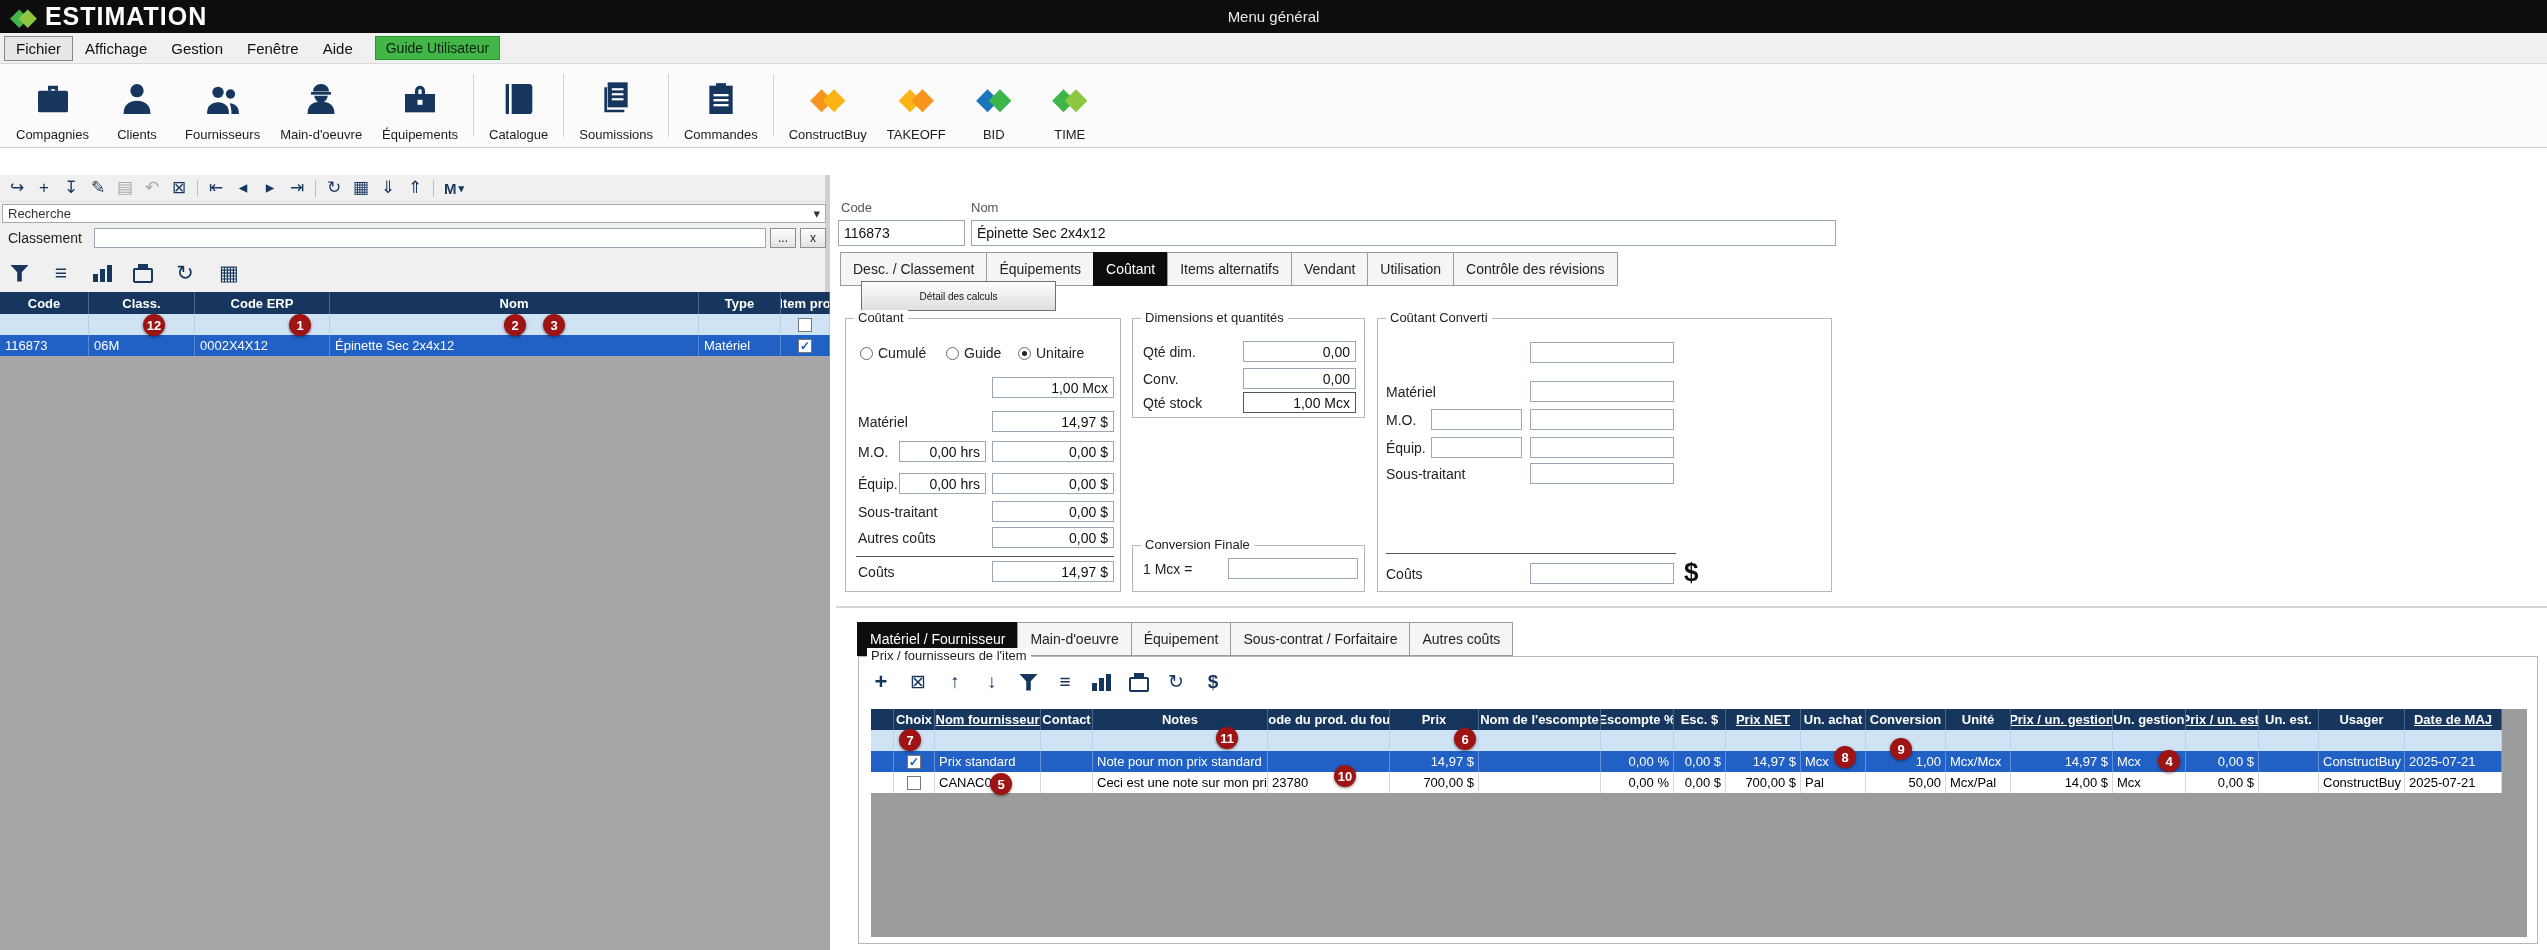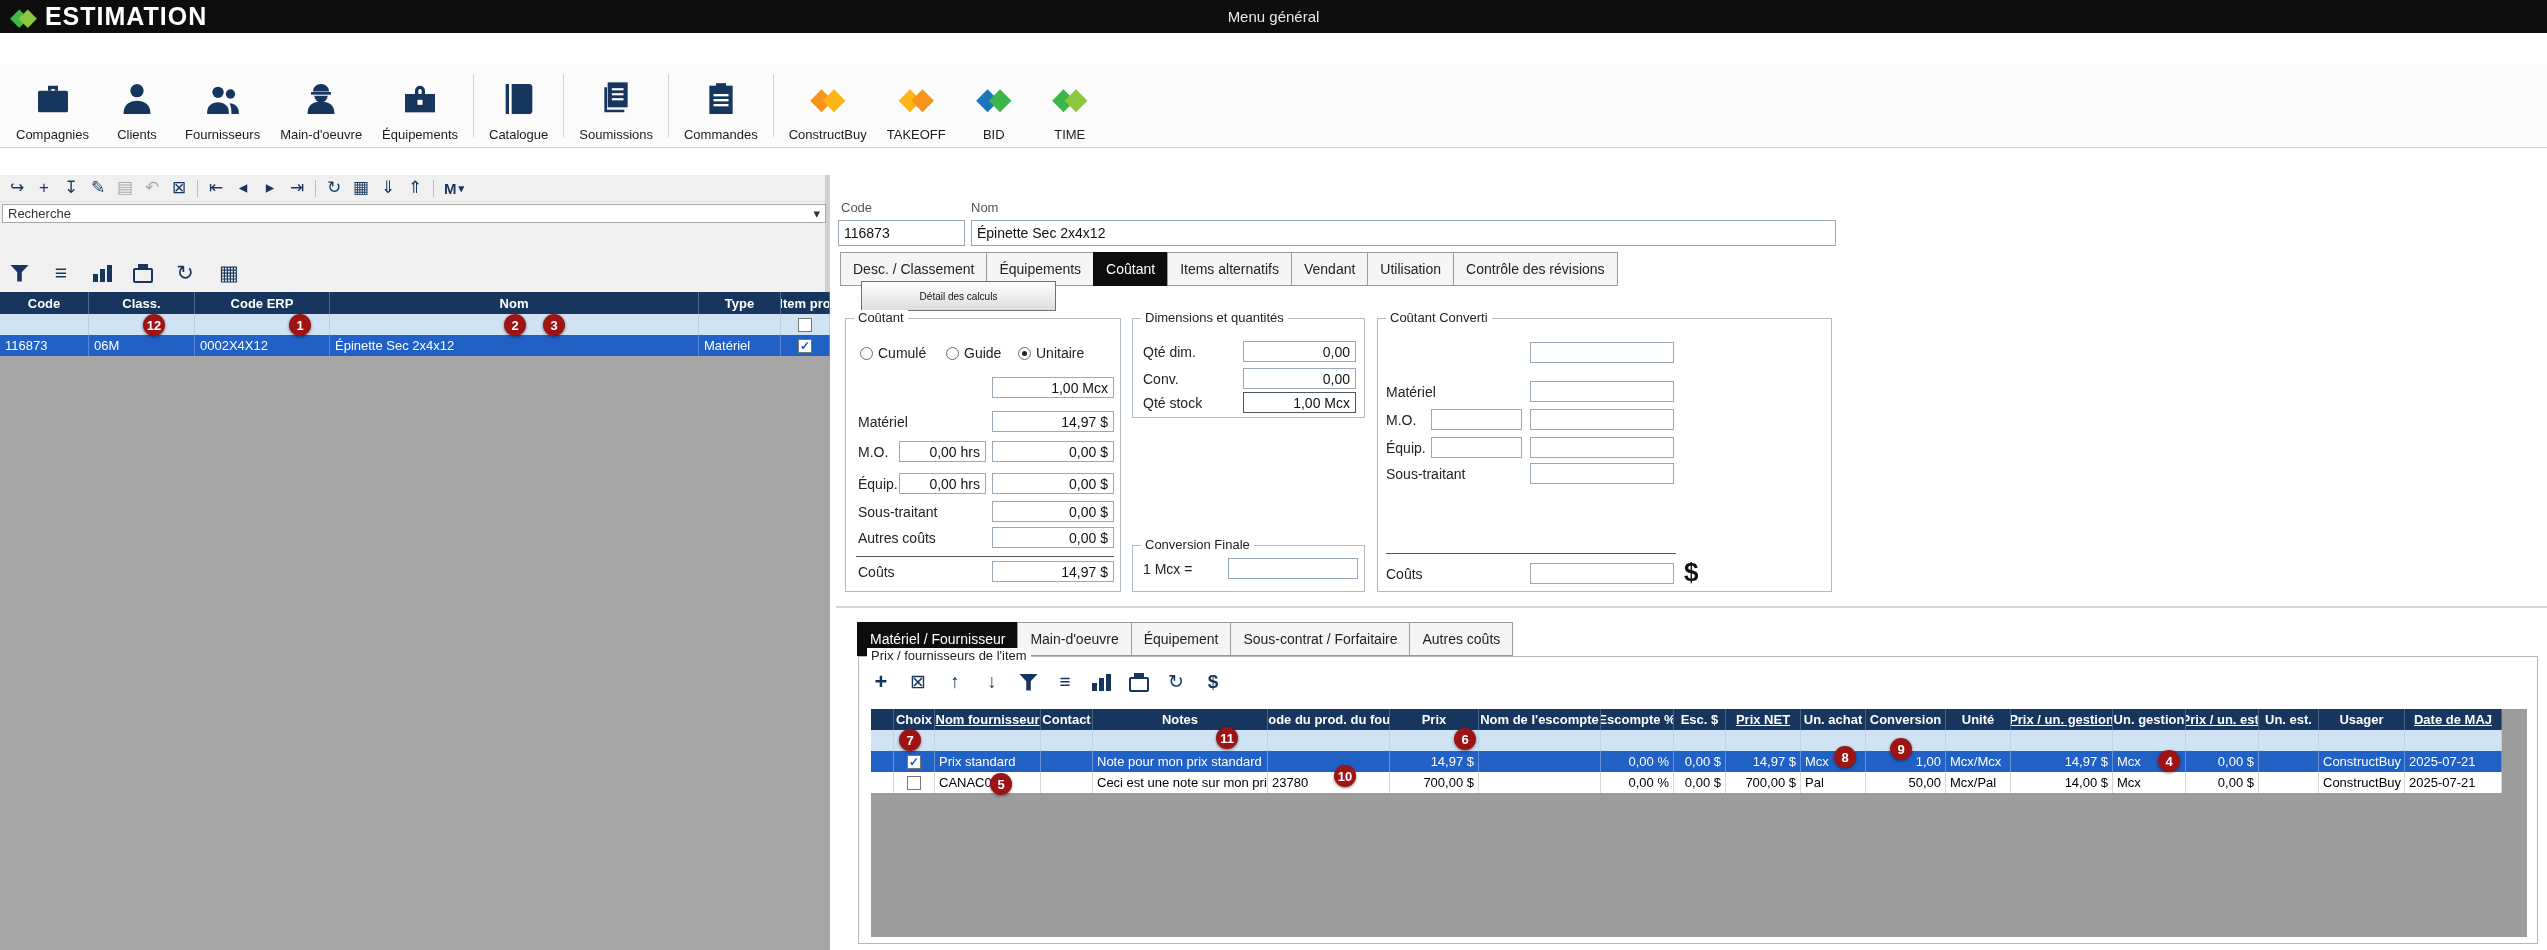--- a/index.html
+++ b/index.html
@@ -128,20 +128,28 @@
 
   <div class="titlebar">
     <div class="logo">
         <span class="d1">◆</span>
         <span class="d2">◆</span>
       </div>
     <div class="app-name">ESTIMATION</div>
     <div class="win-title">Menu général</div>
   </div>
 
+  <div class="menubar">
+    <span class="menu-item focused">Fichier</span>
+    <span class="menu-item">Affichage</span>
+    <span class="menu-item">Gestion</span>
+    <span class="menu-item">Fenêtre</span>
+    <span class="menu-item">Aide</span>
+    <span class="guide-btn">Guide Utilisateur</span>
+  </div>
 
   <div class="toolbar">
     <div class="tbtn">
       <span class="ticon">
           <svg viewBox="0 0 24 24">
             <rect x="3" y="7" width="18" height="13" rx="1"></rect>
             <path d="M9 7V4h6v3h-2V6h-2v1H9z"></path>
           </svg>
         </span>
       <span class="tlabel">Compagnies</span>
@@ -276,20 +284,26 @@
       <span class="sicon">⇑</span>
       <span class="vs"></span>
       <span class="mdrop">
           <span>M</span>
           <span class="dd">▾</span>
         </span>
     </div>
     <div class="lp-search">
       <span>Recherche</span>
       <span>▾</span>
+    </div>
+    <div class="lp-class">
+      <span class="lbl">Classement</span>
+      <div class="field"></div>
+      <button class="mini">...</button>
+      <button class="mini">x</button>
     </div>
     <div class="lp-toolbar2">
       <span class="funnel"></span>
       <span class="sicon">≡</span>
       <span class="chart-ic">
           <i></i>
           <i></i>
           <i></i>
         </span>
       <span class="printer-ic"></span>

